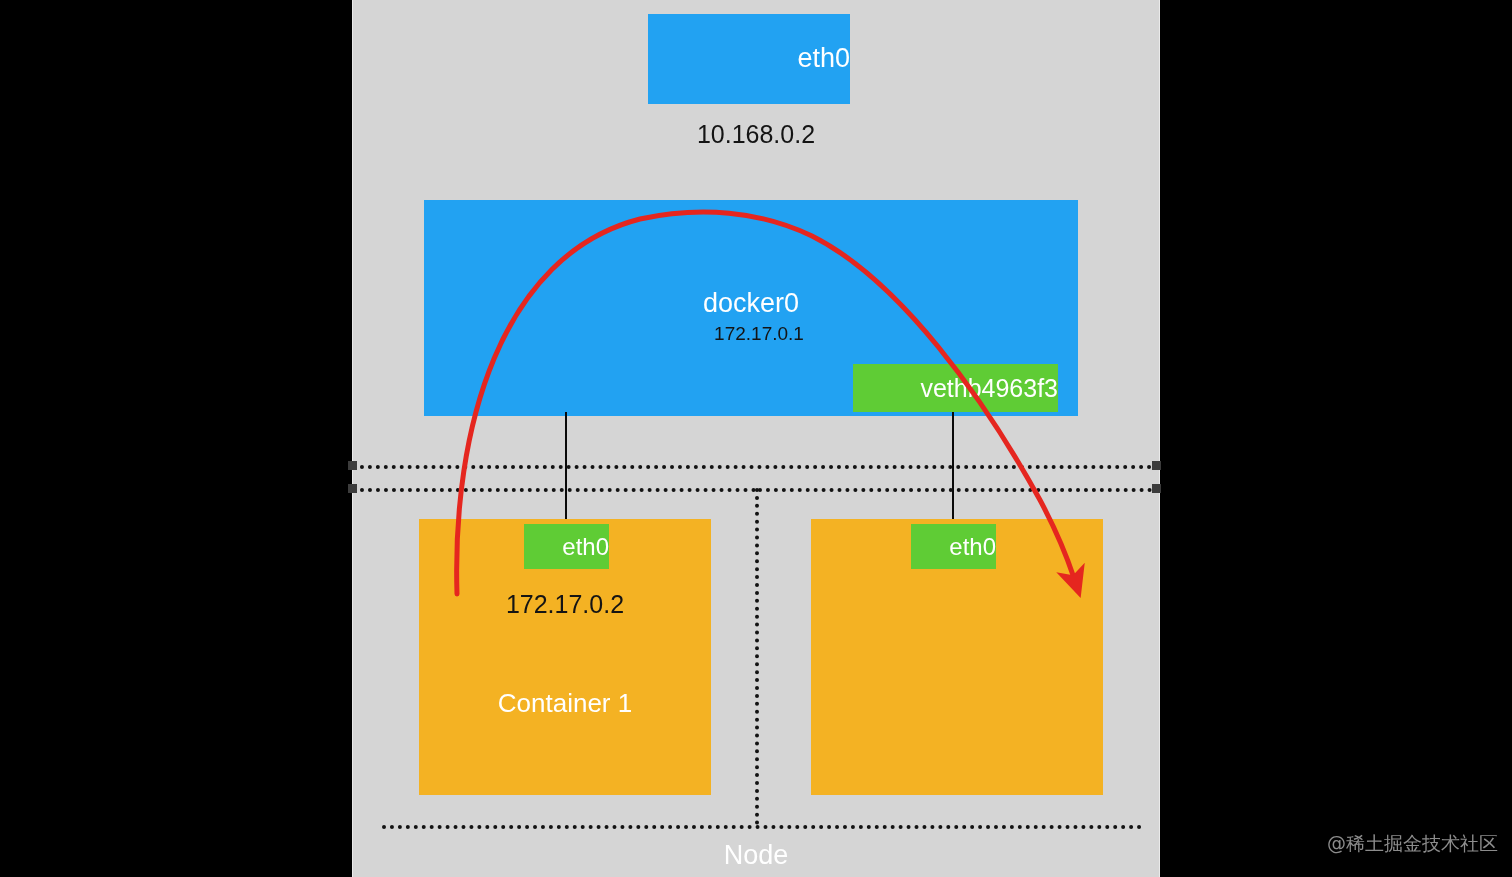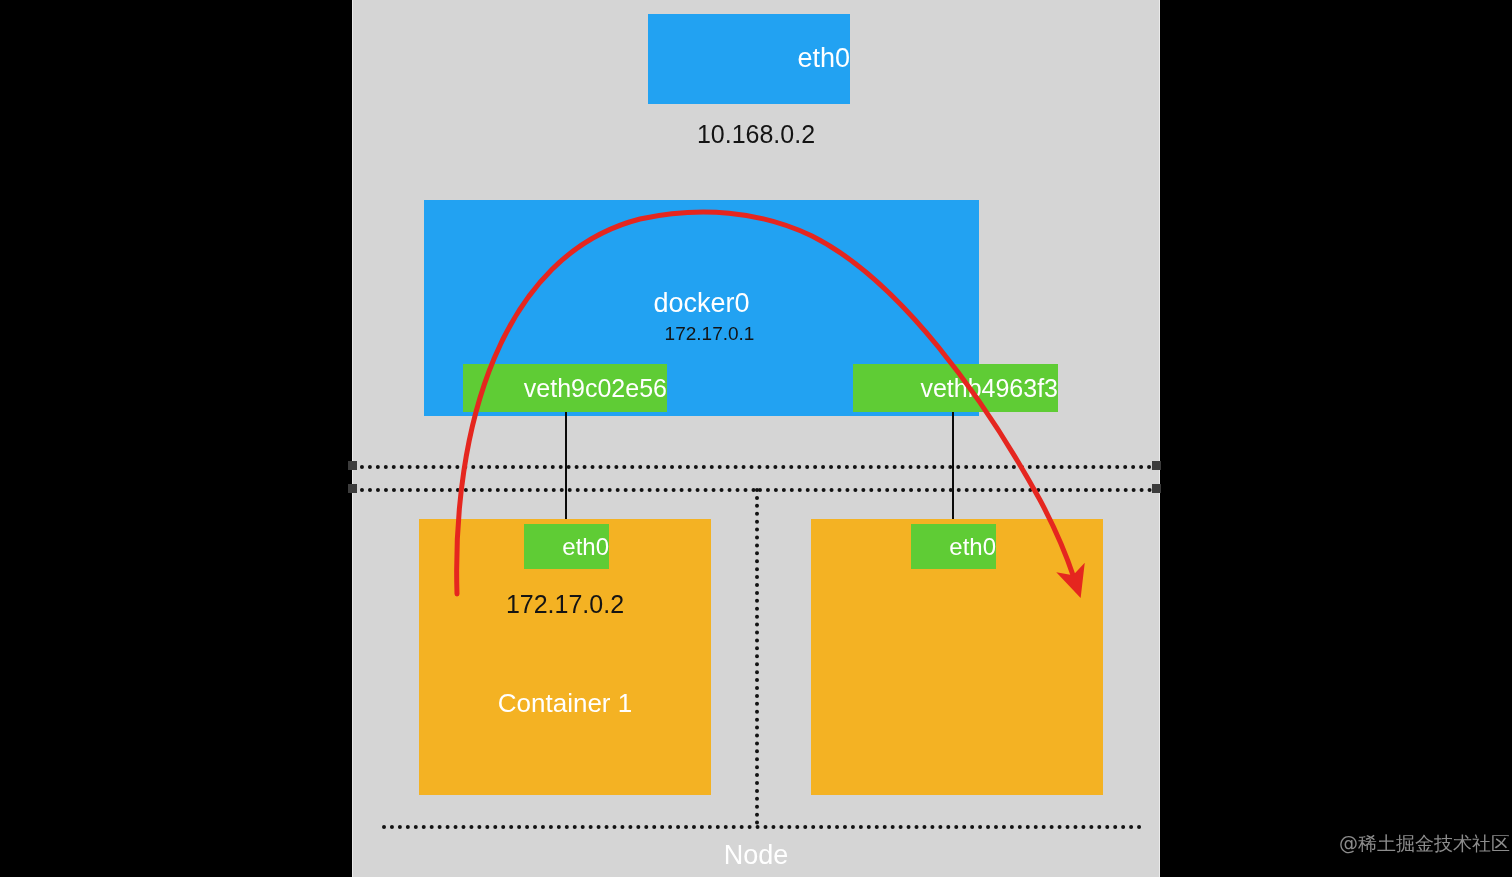--- a/index.html
+++ b/index.html
@@ -72,21 +72,21 @@
     width: 216px;
     text-align: center;
     color: #141414;
     font-size: 25px;
   }
 
   
   .docker0 {
     left: 424px;
     top: 200px;
-    width: 555px;
+    width: 654px;
     height: 216px;
     justify-content: flex-start;
   }
   .docker0-text {
     position: absolute;
     left: 0;
     top: 88px;
     width: 100%;
     text-align: center;
   }
@@ -222,21 +222,21 @@
     left: 0;
     top: 0;
     width: 1512px;
     height: 877px;
     pointer-events: none;
   }
 
   
   .watermark {
     position: absolute;
-    right: 2px;
+    right: 14px;
     bottom: 20px;
     color: #8c8c8c;
     font-size: 19px;
     font-family: "DejaVu Sans", sans-serif;
     white-space: nowrap;
   }
 </style>
 </head>
 <body>
 
@@ -249,23 +249,20 @@
   </div>
   <div class="host-ip">10.168.0.2</div>
 
   <div class="box blue-box docker0">
     <div class="docker0-text">
       <span class="docker0-name">docker0</span>
       <span class="docker0-ip">172.17.0.1</span>
     </div>
   </div>
 
-  <div class="box green-box veth veth-left">
-    <span class="lbl">veth9c02e56</span>
-  </div>
   <div class="box green-box veth veth-right">
     <span class="lbl">vethb4963f3</span>
   </div>
 
   <div class="wire wire-left"></div>
   <div class="wire wire-right"></div>
 
   <div class="dotted-h sep-top"></div>
   <div class="dotted-h sep-bottom-left"></div>
   <div class="dotted-h sep-bottom-right"></div>

